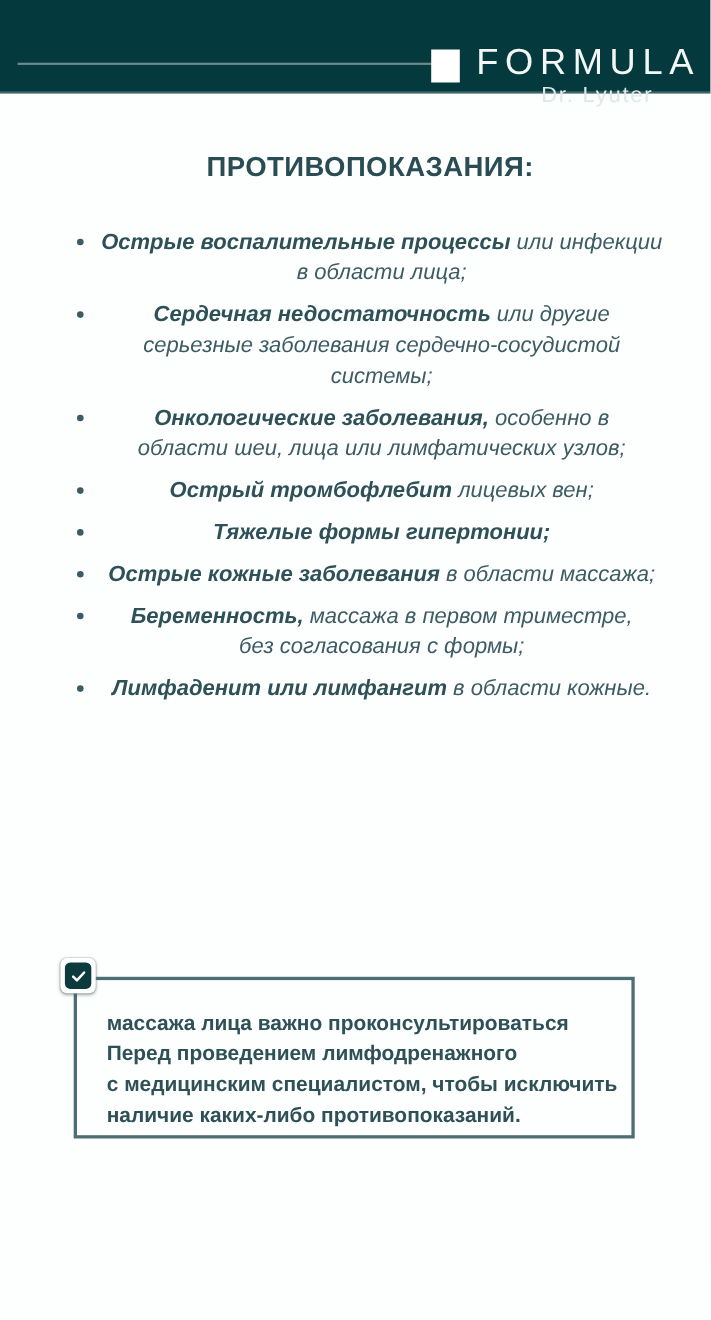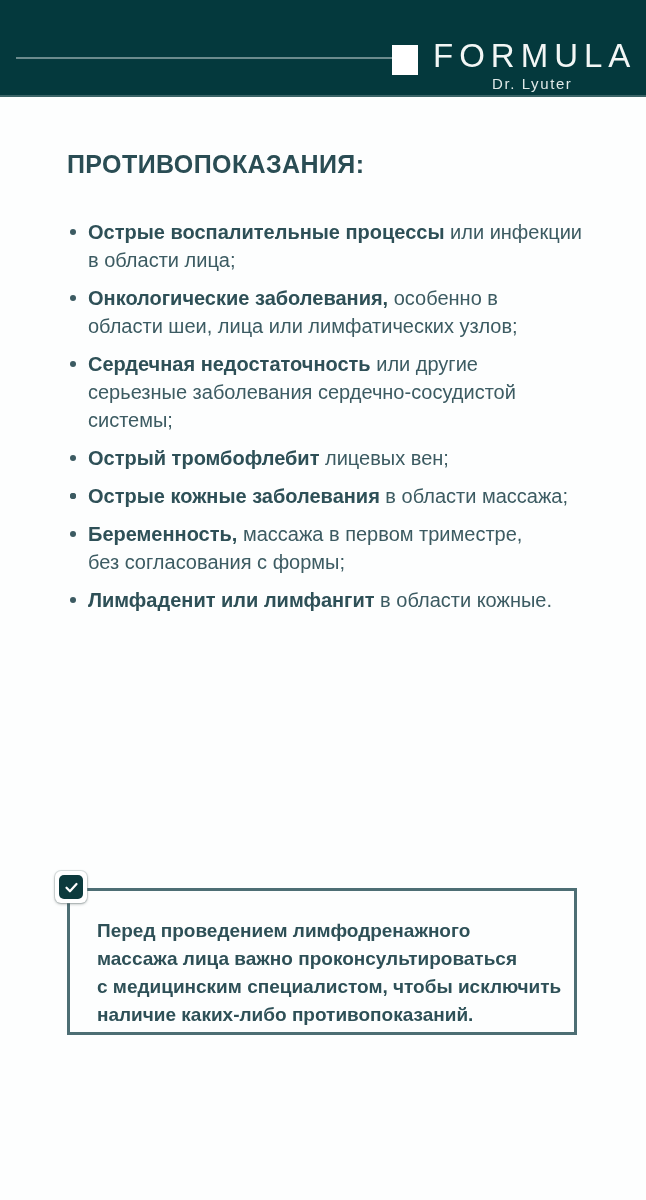--- a/index.html
+++ b/index.html
@@ -15,46 +15,46 @@
   }
   *{box-sizing:border-box;}
   html,body{margin:0;padding:0;}
   body{font-family:"Liberation Sans",sans-serif;background:#e9e9e9;}
   .page{
     position:relative;width:646px;height:1200px;margin:0 auto;
     background:var(--page-bg,#fdfefe);overflow:hidden;
   }
   
   .header{
-    position:relative;height:97px;background:var(--header-bg,#04393d);
+    position:relative;height:85px;background:var(--header-bg,#04393d);
     border-bottom:2px solid rgba(255,255,255,0.22);
   }
   .hline{
     position:absolute;left:16px;top:57px;width:377px;height:2px;
     background:var(--header-line,#7e9a9b);opacity:.85;
   }
   .hsquare{
     position:absolute;left:392px;top:45px;width:26px;height:30px;background:#ffffff;
   }
   .brand{
     position:absolute;left:433px;top:39px;
     font-size:33px;font-weight:400;letter-spacing:6px;
     color:var(--brand-color,#f2f6f5);line-height:1;white-space:nowrap;
   }
   .brand-sub{
     position:absolute;left:492px;top:75px;
-    font-size:15px;letter-spacing:1.6px;color:#dfe9e8;line-height:1.2;white-space:nowrap;
+    font-size:20px;letter-spacing:1.6px;color:#dfe9e8;line-height:1.2;white-space:nowrap;
   }
   
-  .main{padding:0 40px 0 67px;}
+  .main{padding:0 40px 0 67px;text-align:center;}
   .title{
     margin:53px 0 0;font-size:25px;font-weight:700;letter-spacing:.4px;
     color:var(--title-color,#2a4d54);line-height:1.15;
   }
-  .list{list-style:none;margin:39px 0 0;padding:0;}
+  .list{list-style:none;margin:39px 0 0;padding:0;font-style:italic;}
   .list li{
     position:relative;padding-left:21px;margin:0 0 10px;
     font-size:20px;line-height:28px;color:var(--text-color,#3c5b62);
     white-space:nowrap;
   }
   .dot{
     position:absolute;left:3px;top:11px;width:6px;height:6px;border-radius:50%;
     background:var(--text-color,#3c5b62);
   }
   .b{font-weight:700;color:var(--bold-color,#2e5057);}
@@ -93,33 +93,33 @@
 
   <main class="main">
     <h1 class="title">ПРОТИВОПОКАЗАНИЯ:</h1>
 
     <ul class="list">
       <li>
         <span class="dot"></span><span class="b">Острые воспалительные процессы</span><span> или инфекции</span><br>
         <span>в области лица;</span>
       </li>
       <li>
-        <span class="dot"></span><span class="b">Онкологические заболевания,</span><span> особенно в</span><br>
-        <span>области шеи, лица или лимфатических узлов;</span>
-      </li>
-      <li>
         <span class="dot"></span><span class="b">Сердечная недостаточность</span><span> или другие</span><br>
         <span>серьезные заболевания сердечно-сосудистой</span><br>
         <span>системы;</span>
       </li>
       <li>
+        <span class="dot"></span><span class="b">Онкологические заболевания,</span><span> особенно в</span><br>
+        <span>области шеи, лица или лимфатических узлов;</span>
+      </li>
+      <li>
         <span class="dot"></span><span class="b">Острый тромбофлебит</span><span> лицевых вен;</span>
       </li>
       <li>
-        <span class="dot"></span>
+        <span class="dot"></span><span class="b">Тяжелые формы гипертонии;</span>
       </li>
       <li>
         <span class="dot"></span><span class="b">Острые кожные заболевания</span><span> в области массажа;</span>
       </li>
       <li>
         <span class="dot"></span><span class="b">Беременность,</span><span> массажа в первом триместре,</span><br>
         <span>без согласования с формы;</span>
       </li>
       <li>
         <span class="dot"></span><span class="b">Лимфаденит или лимфангит</span><span> в области кожные.</span>
@@ -129,19 +129,19 @@
 
   <div class="checkbox">
     <div class="checkbox-inner">
       <svg width="15" height="15" viewBox="0 0 24 24" aria-hidden="true">
         <path d="M4 12.5 L9.5 18 L20 6.5" stroke="#ffffff" stroke-width="3.6" fill="none" stroke-linecap="round" stroke-linejoin="round"></path>
       </svg>
     </div>
   </div>
 
   <section class="note-box">
+    <p class="note-line">массажа лица важно проконсультироваться</p>
     <p class="note-line">Перед проведением лимфодренажного</p>
-    <p class="note-line">массажа лица важно проконсультироваться</p>
     <p class="note-line">с медицинским специалистом, чтобы исключить</p>
     <p class="note-line">наличие каких-либо противопоказаний.</p>
   </section>
 
 </div>
 
 </body></html>

